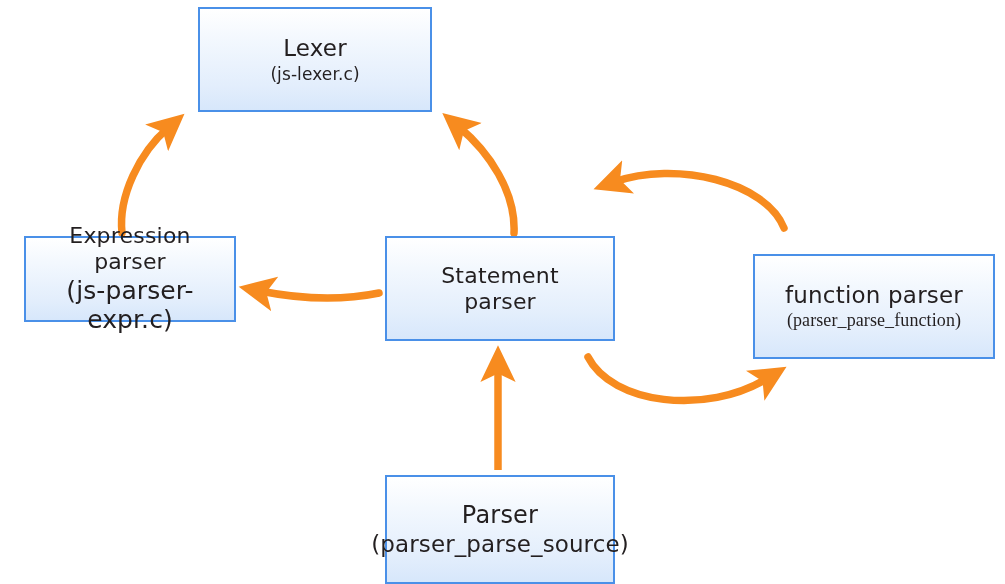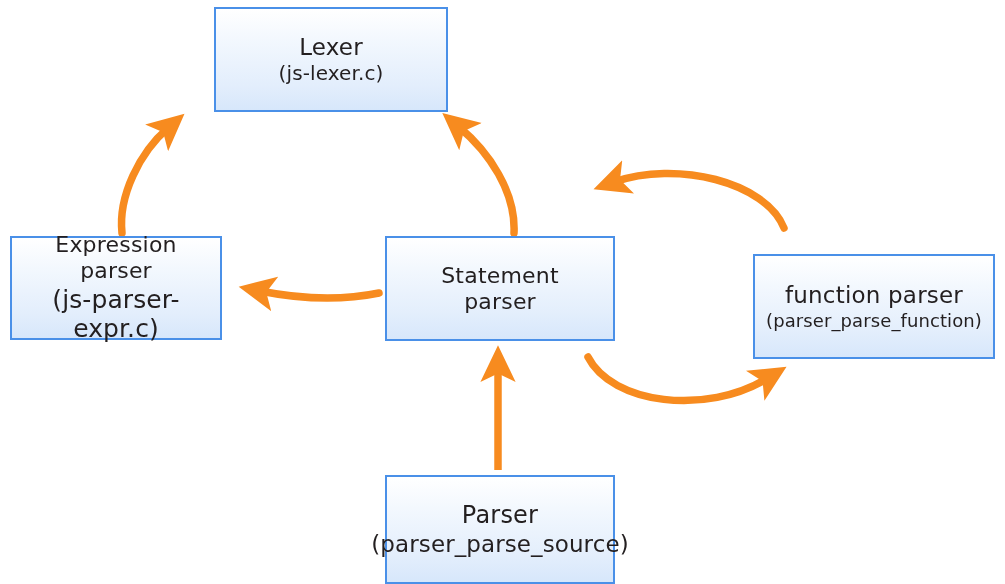--- a/index.html
+++ b/index.html
@@ -42,36 +42,36 @@
     line-height: 1.18;
     z-index: 2;
     box-shadow: 0 0 0 0 rgba(0,0,0,0);
   }
   .node .title {
     font-size: 23px;
     letter-spacing: 0.2px;
     white-space: pre-line;
   }
   .node .subtitle {
-    font-size: 20px;
+    font-size: 17px;
     letter-spacing: 0.1px;
     margin-top: 1px;
   }
   
-  #node-lexer      { left: 198px; top: 7px;   width: 234px; height: 105px; margin-left: 16px; }
-  #node-expression { left: 10px;  top: 236px; width: 212px; height: 104px; }
+  #node-lexer      { left: 198px; top: 7px;   width: 234px; height: 105px; }
+  #node-expression { left: 24px;  top: 236px; width: 212px; height: 86px; }
   #node-statement  { left: 385px; top: 236px; width: 230px; height: 105px; }
   #node-function   { left: 753px; top: 238px; width: 242px; height: 105px; margin-top: 16px; }
   #node-parser     { left: 385px; top: 475px; width: 230px; height: 109px; }
 
   #node-expression .title { font-size: 22px; }
   #node-expression .subtitle { font-size: 25px; }
   #node-statement .title { font-size: 22px; }
   #node-function .title { font-size: 23px; }
-  #node-function .subtitle { font-size: 18px; }
+  #node-function .subtitle { font-size: 18px; font-family: Liberation Serif, serif; }
   #node-parser .title { font-size: 24px; }
   #node-parser .subtitle { font-size: 23px; }
 </style>
 </head>
 <body>
 
 <div id="canvas">
 
   <svg id="arrow-layer" viewBox="0 0 1005 584" width="1005" height="584" xmlns="http://www.w3.org/2000/svg">
     <defs>

